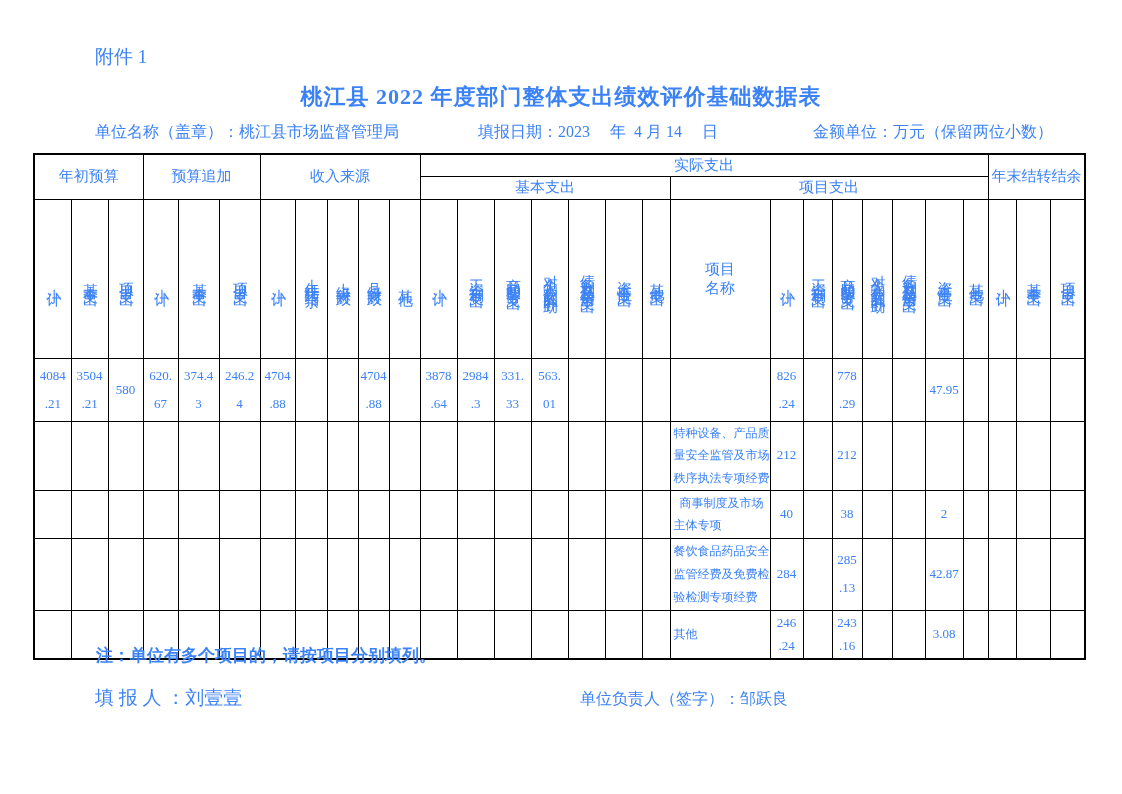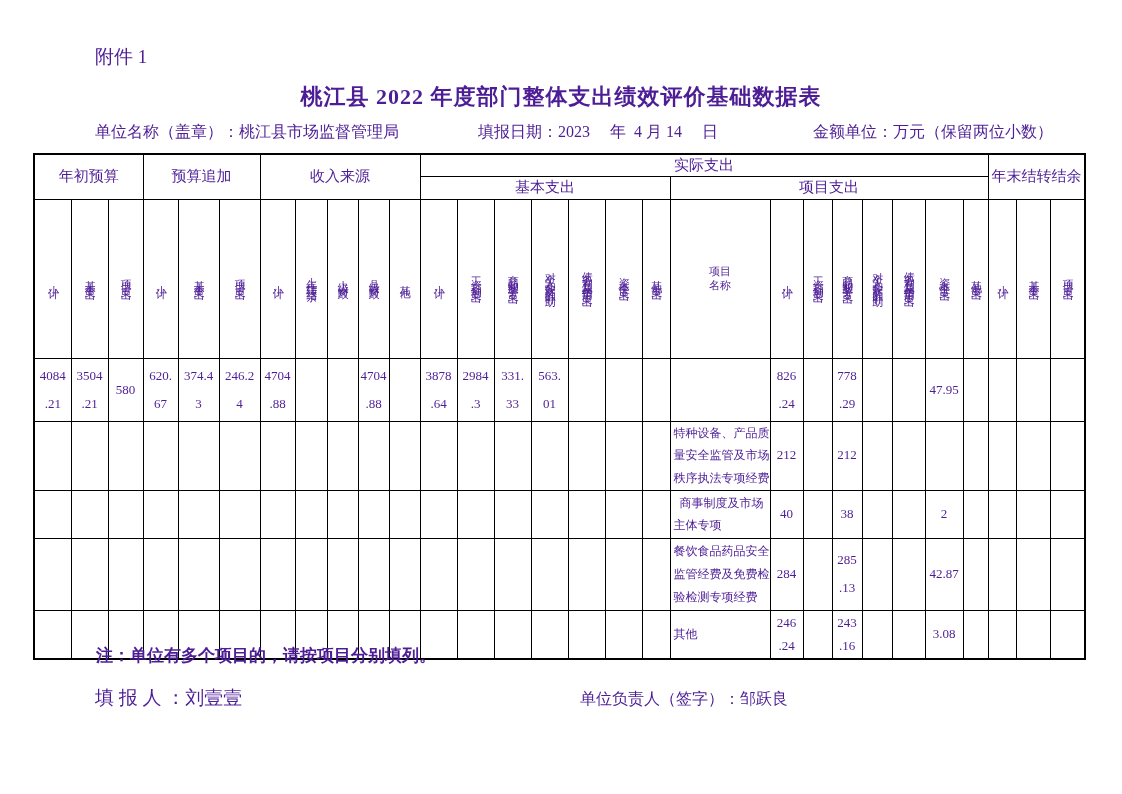--- a/index.html
+++ b/index.html
@@ -2,21 +2,21 @@
 <html><head>
 <meta charset="utf-8">
 <style>
   * { box-sizing: border-box; }
   html,body { margin:0; padding:0; background:#e8e8e8; }
   .page {
     position: relative;
     width: 1122px; height: 794px;
     background: #ffffff;
     font-family: "Liberation Serif", "DejaVu Serif", serif;
-    color: #4c1d95;
+    color: #3b82f6;
     overflow: hidden;
   }
   .attachment { position:absolute; left:95px; top:44px; font-size:19px; }
   .doc-title {
     position:absolute; left:0; top:82px; width:100%;
     text-align:center; font-size:22px; font-weight:bold; letter-spacing:1px;
   }
   .meta span { position:absolute; top:122px; font-size:16px; white-space:pre; }
   .meta-unit   { left:95px;font-family:Liberation Serif, serif; }
   .meta-date   { left:478px; }
@@ -33,21 +33,21 @@
     padding:0;
     text-align:center; vertical-align:middle;
     font-weight:normal;
     white-space:pre-line;
     overflow:hidden;
   }
   .grid thead th { font-size:15px; line-height:1.25; }
   tr.hr-a { height:22px;margin-top:14px; }
   tr.hr-b { height:23px; }
   tr.hr-v { height:159px; }
-  tr.hr-v th { font-size:11px; }
+  tr.hr-v th { font-size:15px; }
   .vt span {
     display:inline-block;
     writing-mode:vertical-rl;
     text-orientation:upright;
     letter-spacing:3px;
     line-height:1.05;
     max-height:155px;
   }
   th.name-h { font-size:14px; line-height:1.5; }
 

